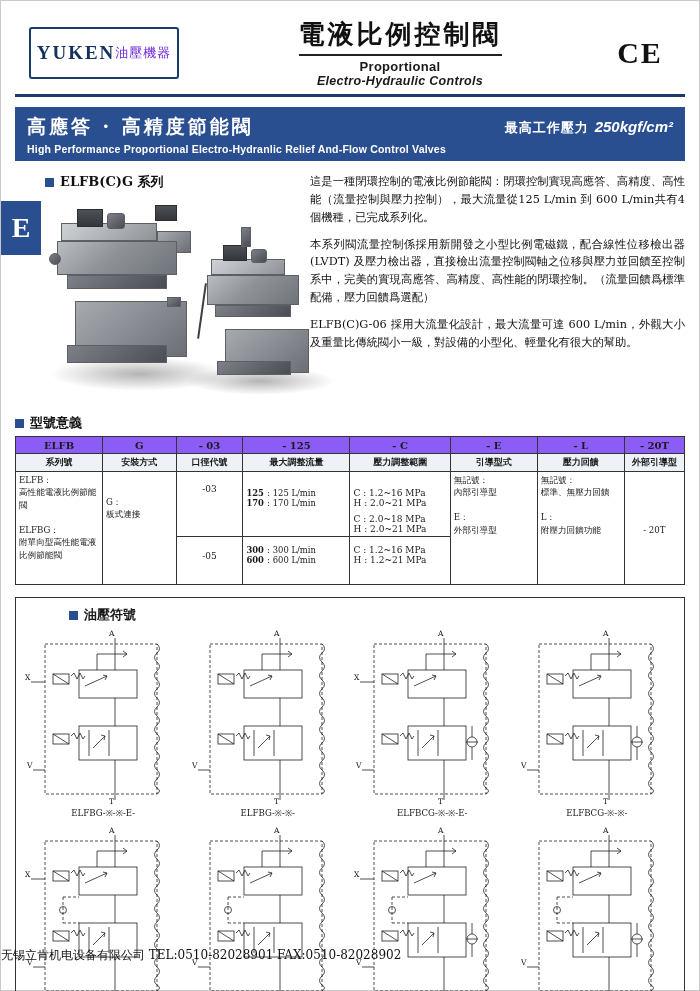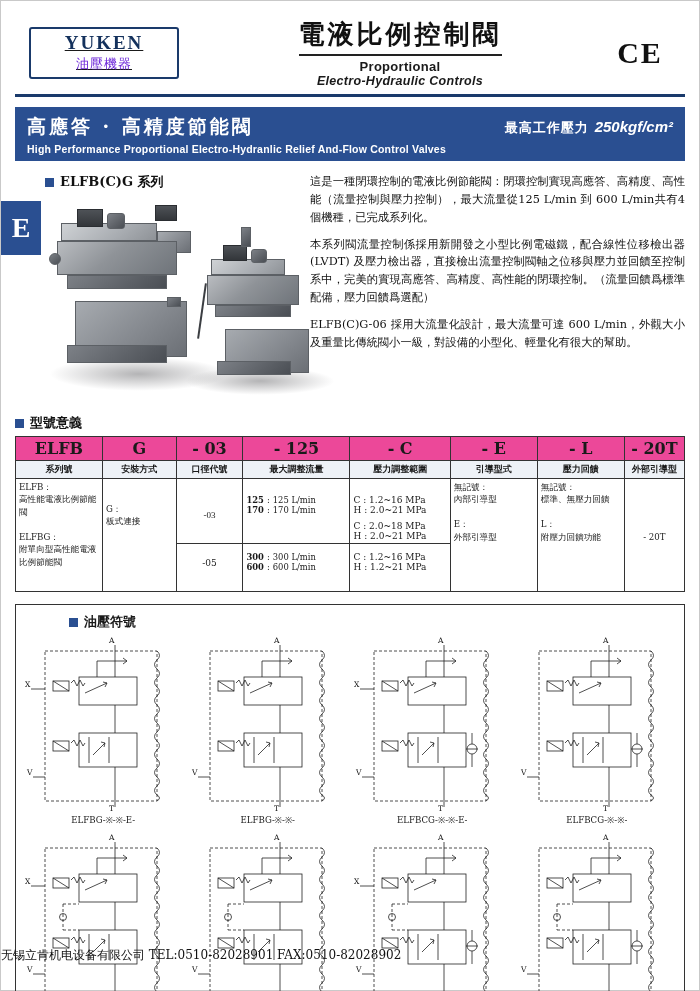--- a/index.html
+++ b/index.html
@@ -25,25 +25,24 @@
     height: 86px;
     margin: 10px 14px 0 14px;
     border-bottom: 3px solid #1a3a6b;
     display: flex;
     align-items: center;
   }
   .logo-box {
     width: 150px; height: 52px;
     border: 2px solid #1a3a6b;
     border-radius: 3px;
-    display: flex; flex-direction: column;
+    display: flex; flex-direction: row;
     justify-content: center; align-items: center;
     margin-left: 14px;
     background: #fff;
-    text-decoration: underline;
   }
   .logo-top {
     font-size: 19px; font-weight: bold; letter-spacing: 2px;
     color: #14315c;
     font-family: "Liberation Serif", serif;
   }
   .logo-bot {
     font-size: 13px; letter-spacing: 1px; color: #6d28d9;
     margin-top: 1px;
   }
@@ -156,24 +155,24 @@
     font-size: 9px;
     font-family: "DejaVu Serif", serif;
     table-layout: fixed;
   }
   table.model td, table.model th {
     border: 1px solid #333;
     padding: 2px 3px;
     vertical-align: top;
   }
   table.model thead td {
-    background: #ec4899;
+    background: #8b5cf6;
     text-align: center;
     font-weight: bold;
-    font-size: 16px;
+    font-size: 10px;
     height: 17px;
     vertical-align: middle;
   }
   table.model tr.sub td {
     background: #eef2f7;
     text-align: center;
     font-size: 9px;
     font-weight: bold;
     height: 15px;
     vertical-align: middle;
@@ -323,21 +322,21 @@
       <tbody>
         <tr>
           <td class="body-cell" rowspan="2" style="white-space:pre-line;">ELFB：
 高性能電液比例節能閥
 
 ELFBG：
 附單向型高性能電液比例節能閥</td>
           <td class="body-cell" rowspan="2" style="white-space:pre-line;padding-top:24px;">G：
 板式連接</td>
 
-          <td class="cc" style="padding-top:31px;font-family:Liberation Serif, serif;">-03</td>
+          <td class="cc" style="padding-top:12px;">-03</td>
 
           <td>
             <div style="padding-top:14px;">
               <div class="flow-line">
                   <span class="flow-b nowrap">125</span>
                   <span style="margin:0 3px;">:</span>
                   <span class="nowrap">125 L/min</span>
                 </div>
               <div class="flow-line">
                   <span class="flow-b nowrap">170</span>

